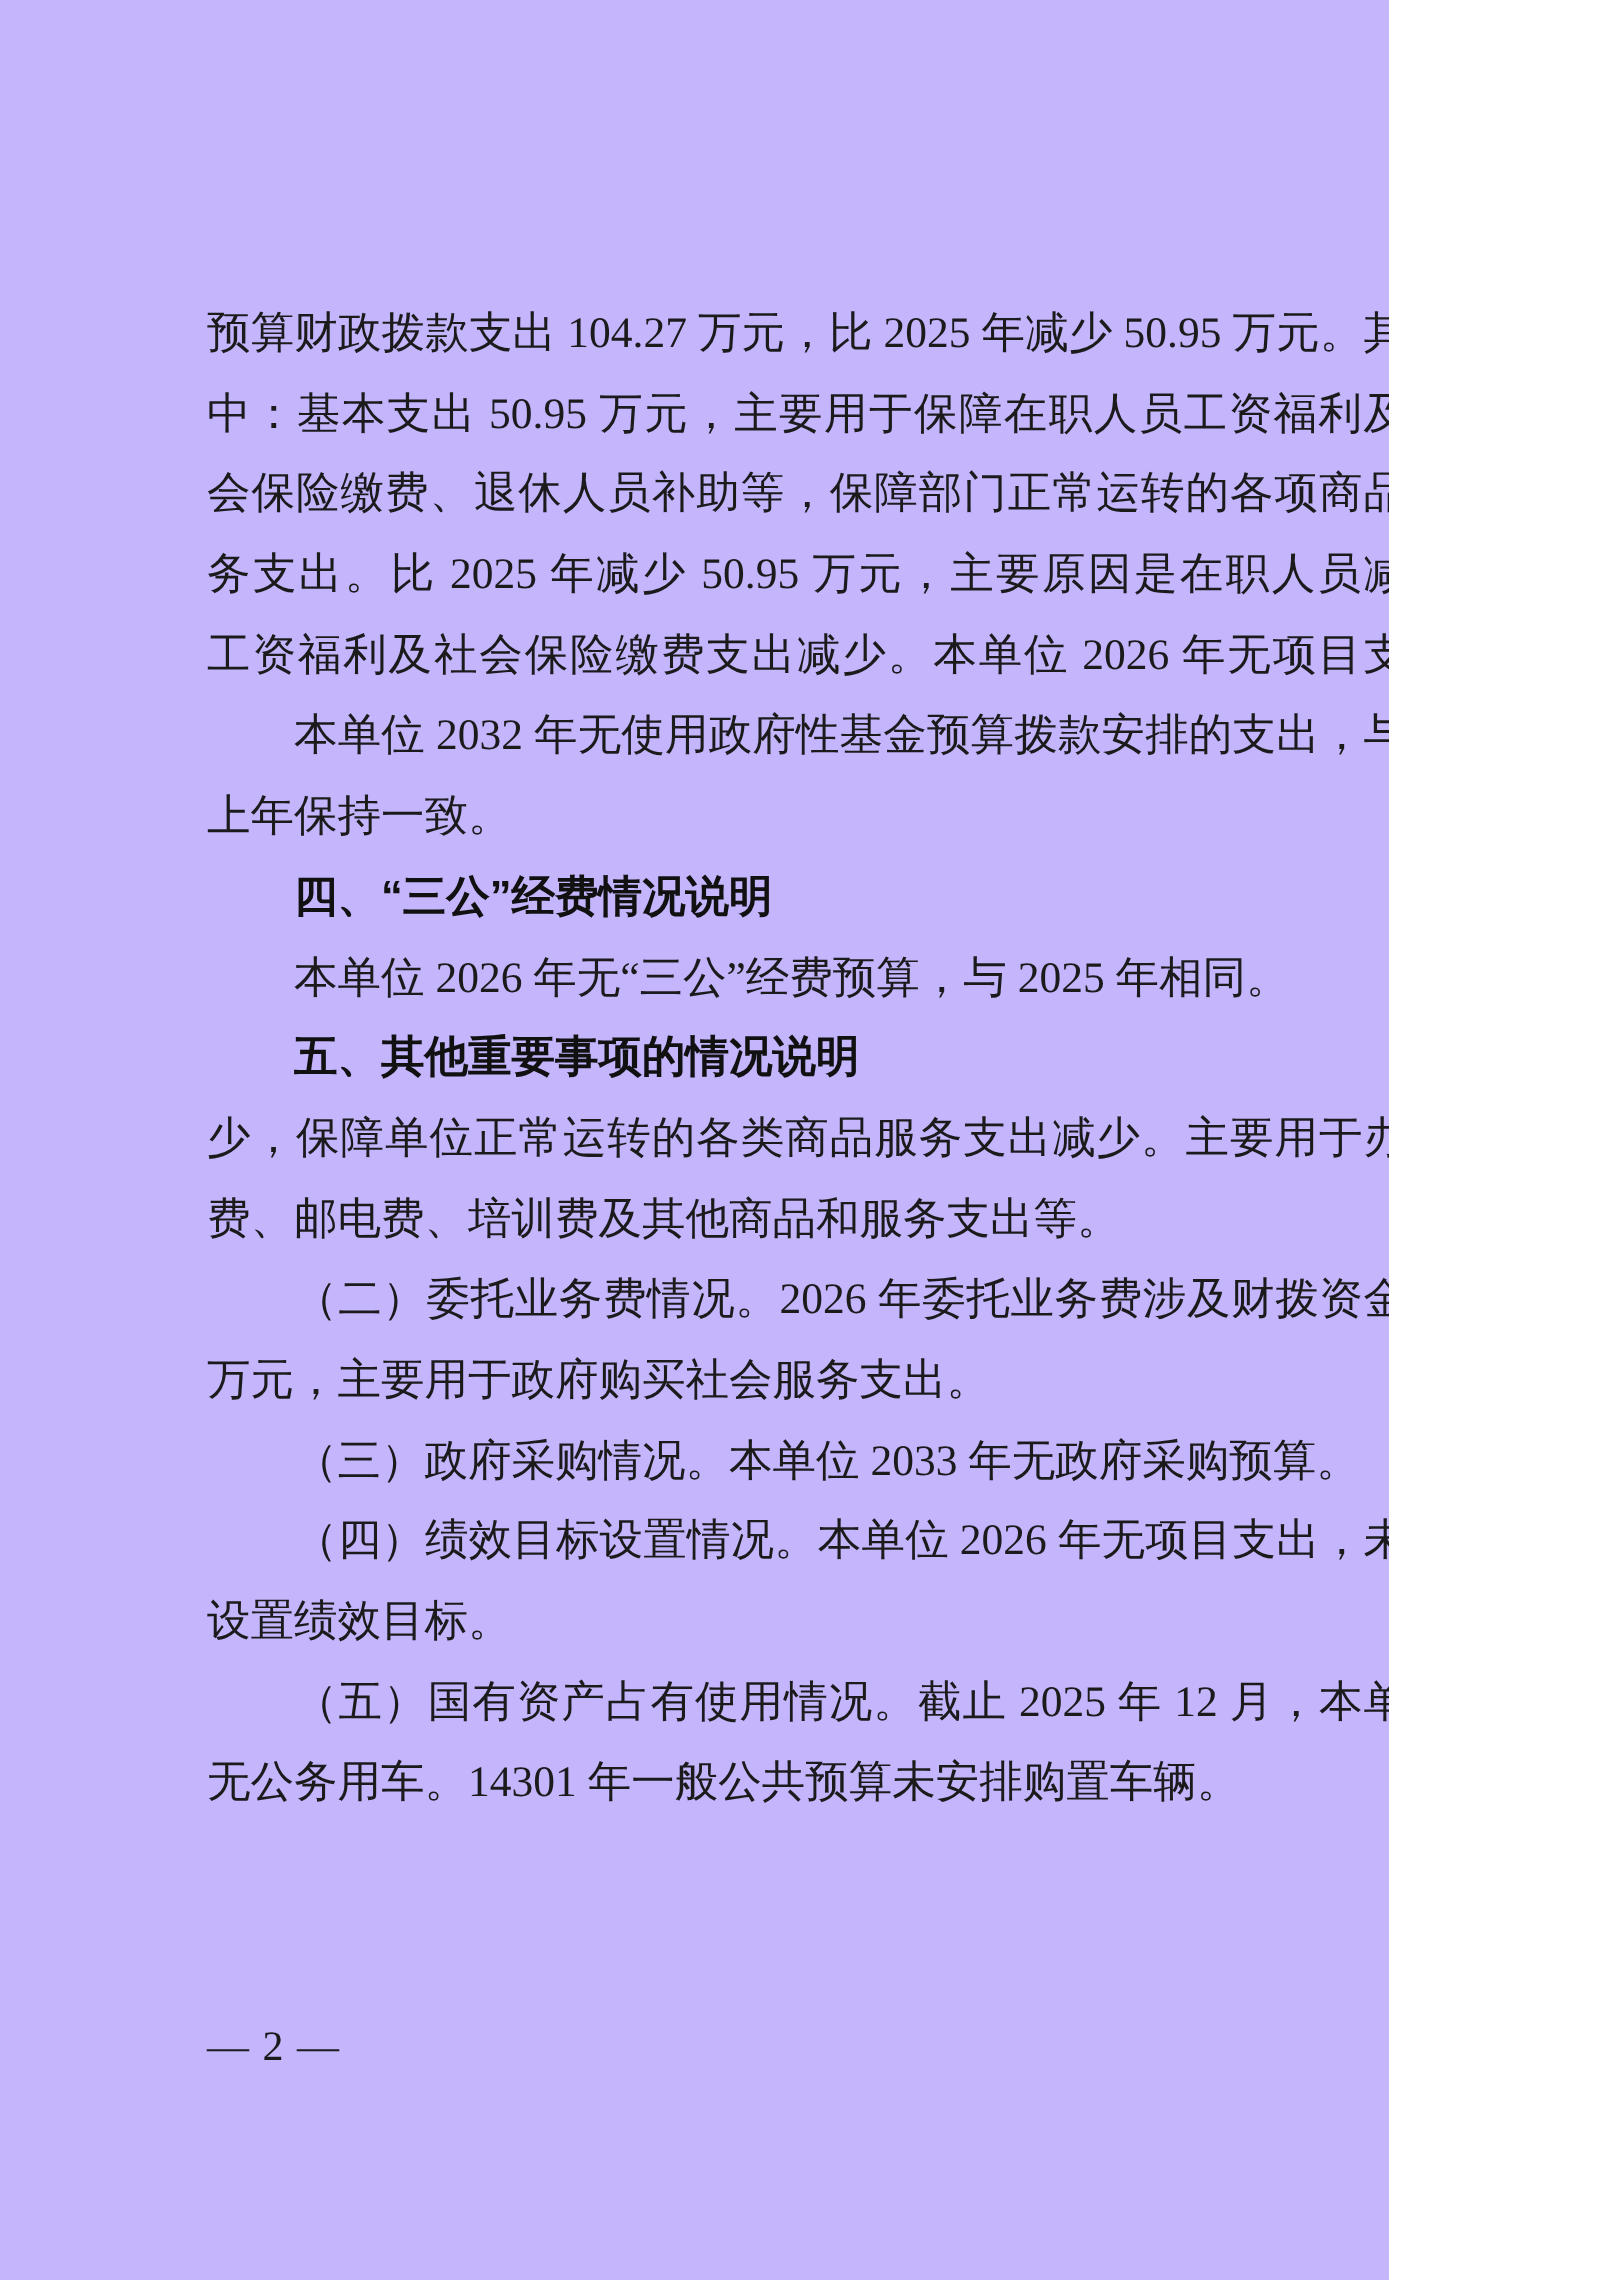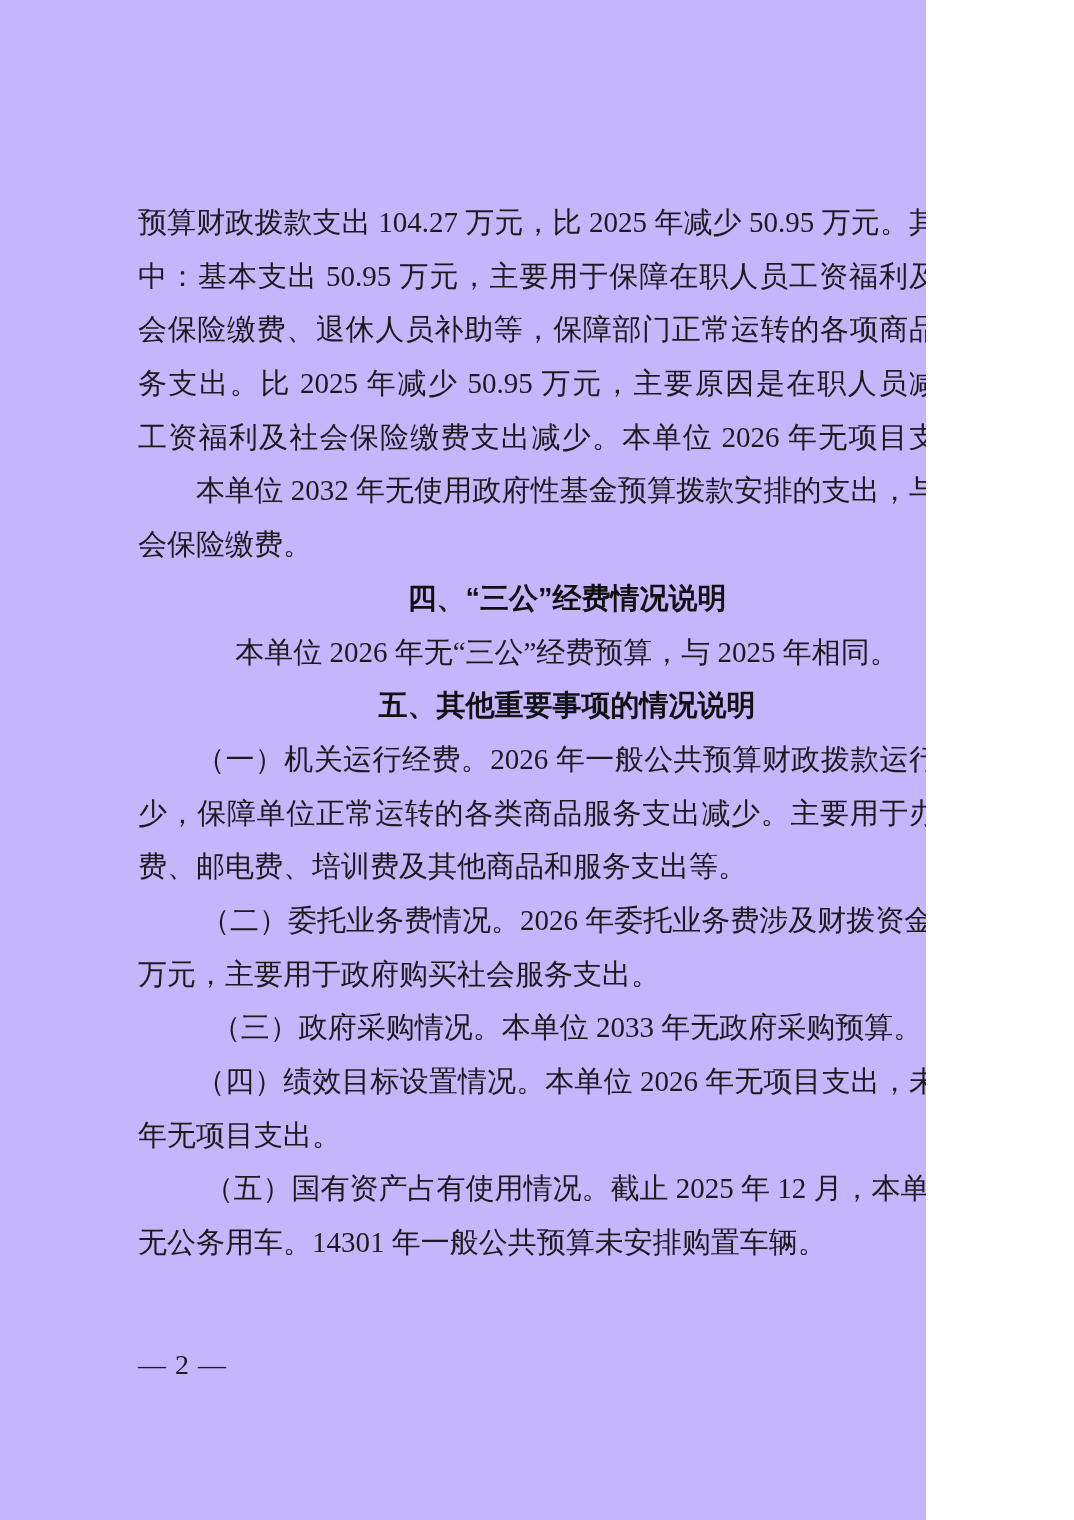--- a/index.html
+++ b/index.html
@@ -31,21 +31,20 @@
     text-align: left;
     word-break: break-all;
   }
   .line.fill {
     text-align: justify;
     text-align-last: justify;
     text-justify: inter-character;
   }
   .line.indent {
     padding-left: 58px;
-    text-align: center;
   }
   .line.indent.fill {
     
     width: 742px;
   }
   .line.heading {
     font-family: "Liberation Sans", "DejaVu Sans", sans-serif;
     font-weight: 700;
     color: #111111;
   }
@@ -64,29 +63,28 @@
 <body>
 
 <div class="page">
   <div class="doc-body">
       <div class="line fill">预算财政拨款支出 104.27 万元，比 2025 年减少 50.95 万元。其</div>
       <div class="line fill">中：基本支出 50.95 万元，主要用于保障在职人员工资福利及社</div>
       <div class="line fill">会保险缴费、退休人员补助等，保障部门正常运转的各项商品服</div>
       <div class="line fill">务支出。比 2025 年减少 50.95 万元，主要原因是在职人员减少，</div>
       <div class="line fill">工资福利及社会保险缴费支出减少。本单位 2026 年无项目支出。</div>
       <div class="line fill indent">本单位 2032 年无使用政府性基金预算拨款安排的支出，与</div>
-      <div class="line">会保险缴费。</div>
+      <div class="line">上年保持一致。</div>
       <div class="line heading indent">四、“三公”经费情况说明</div>
       <div class="line indent">本单位 2026 年无“三公”经费预算，与 2025 年相同。</div>
       <div class="line heading indent">五、其他重要事项的情况说明</div>
-      <div class="line fill indent">（一）机关运行经费。2026 年一般公共预算财政拨款运行</div>
       <div class="line fill">少，保障单位正常运转的各类商品服务支出减少。主要用于办公</div>
       <div class="line">费、邮电费、培训费及其他商品和服务支出等。</div>
       <div class="line fill indent">（二）委托业务费情况。2026 年委托业务费涉及财拨资金 8</div>
       <div class="line">万元，主要用于政府购买社会服务支出。</div>
       <div class="line indent">（三）政府采购情况。本单位 2033 年无政府采购预算。</div>
       <div class="line fill indent">（四）绩效目标设置情况。本单位 2026 年无项目支出，未</div>
-      <div class="line">年无项目支出。</div>
+      <div class="line">设置绩效目标。</div>
       <div class="line fill indent">（五）国有资产占有使用情况。截止 2025 年 12 月，本单位</div>
       <div class="line">无公务用车。14301 年一般公共预算未安排购置车辆。</div>
     </div>
   <div class="page-footer">— 2 —</div>
 </div>
 
 </body></html>

